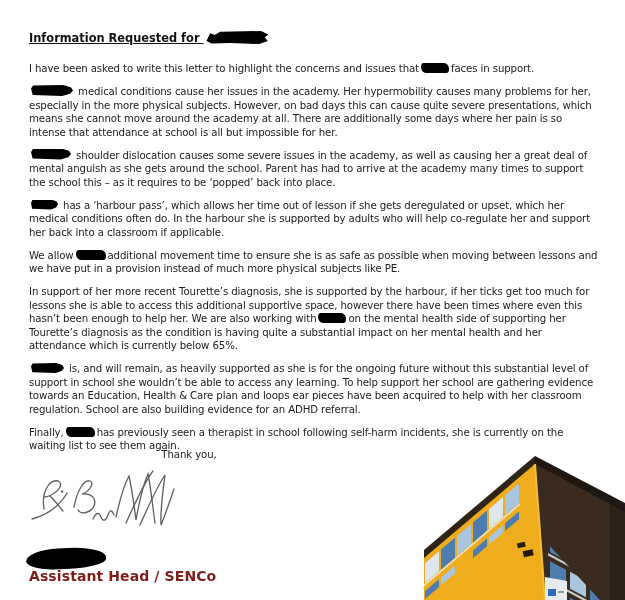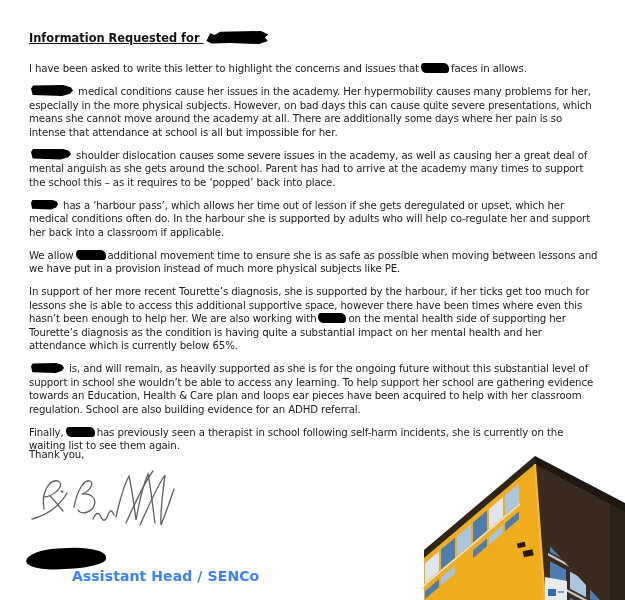--- a/index.html
+++ b/index.html
@@ -27,42 +27,42 @@
     border-radius:4px 7px 4px 7px / 6px 8px 5px 8px;
   }
   .redaction--scribble{
     border-radius:0;vertical-align:-2px;margin-left:3px;
     clip-path:polygon(2% 55%,6% 18%,13% 30%,22% 6%,88% 0%,100% 26%,94% 50%,99% 76%,85% 100%,38% 92%,8% 97%,0% 76%);
   }
   .redaction--point{
     border-radius:0;
     clip-path:polygon(0% 32%,5% 4%,76% 0%,95% 20%,100% 50%,93% 80%,74% 100%,4% 92%);
   }
-  .sig-block{position:absolute;left:29px;top:449px;width:320px;height:150px;}
+  .sig-block{position:absolute;left:29px;top:449px;width:320px;height:150px;text-align:center;}
   .thank-you{font-size:10.2px;letter-spacing:-0.12px;}
   .signature-svg{position:absolute;left:0;top:14px;}
   .sig-redaction{
     position:absolute;left:-3px;top:99px;width:80px;height:21px;
     background:#000;border-radius:46% 54% 52% 48% / 62% 58% 44% 52%;
     transform:rotate(-3deg);
   }
   .role{
     position:absolute;left:0;top:119px;
     font-size:14px;font-weight:bold;letter-spacing:0.1px;
     color:#1e7bc0;
   }
   .photo{position:absolute;left:424px;top:440px;width:201px;height:160px;}
 </style>
 </head>
 <body style="color: rgb(32, 32, 34); background: rgb(255, 255, 255);">
 
 <div class="letter-body">
   <div class="letter-title"><span class="txt">Information Requested for </span><span class="redaction redaction--scribble" style="width: 62px; height: 13px;"></span></div>
 
-  <p class="para"><span class="txt">I have been asked to write this letter to highlight the concerns and issues that</span><span class="redaction" style="width: 28px; height: 10px;"></span><span class="txt">faces in allows.</span></p>
+  <p class="para"><span class="txt">I have been asked to write this letter to highlight the concerns and issues that</span><span class="redaction" style="width: 28px; height: 10px;"></span><span class="txt">faces in support.</span></p>
   <p class="para"><span class="redaction redaction--point" style="width: 42px; height: 11px;"></span><span class="txt"> medical conditions cause her issues in the academy. Her hypermobility causes many problems for her, especially in the more physical subjects. However, on bad days this can cause quite severe presentations, which means she cannot move around the academy at all. There are additionally some days where her pain is so intense that attendance at school is all but impossible for her.</span></p>
   <p class="para"><span class="redaction redaction--point" style="width: 40px; height: 11px;"></span><span class="txt"> shoulder dislocation causes some severe issues in the academy, as well as causing her a great deal of mental anguish as she gets around the school. Parent has had to arrive at the academy many times to support the school this – as it requires to be ‘popped’ back into place.</span></p>
   <p class="para"><span class="redaction redaction--point" style="width: 27px; height: 10px;"></span><span class="txt"> has a ‘harbour pass’, which allows her time out of lesson if she gets deregulated or upset, which her medical conditions often do. In the harbour she is supported by adults who will help co-regulate her and support her back into a classroom if applicable.</span></p>
   <p class="para"><span class="txt">We allow</span><span class="redaction" style="width: 30px; height: 10px;"></span><span class="txt">additional movement time to ensure she is as safe as possible when moving between lessons and we have put in a provision instead of much more physical subjects like PE.</span></p>
   <p class="para"><span class="txt">In support of her more recent Tourette’s diagnosis, she is supported by the harbour, if her ticks get too much for lessons she is able to access this additional supportive space, however there have been times where even this hasn’t been enough to help her. We are also working with</span><span class="redaction" style="width: 28px; height: 10px;"></span><span class="txt">on the mental health side of supporting her Tourette’s diagnosis as the condition is having quite a substantial impact on her mental health and her attendance which is currently below 65%.</span></p>
   <p class="para"><span class="redaction redaction--point" style="width: 33px; height: 10px;"></span><span class="txt"> is, and will remain, as heavily supported as she is for the ongoing future without this substantial level of support in school she wouldn’t be able to access any learning. To help support her school are gathering evidence towards an Education, Health &amp; Care plan and loops ear pieces have been acquired to help with her classroom regulation. School are also building evidence for an ADHD referral.</span></p>
   <p class="para"><span class="txt">Finally,</span><span class="redaction" style="width: 29px; height: 10px;"></span><span class="txt">has previously seen a therapist in school following self-harm incidents, she is currently on the waiting list to see them again.</span></p>
 </div>
 
 <div class="sig-block">
@@ -77,21 +77,21 @@
       <path d="M45,44 C48,28 55,16 61,18 C66,20 60,29 53,31 C62,30 68,35 65,43 C62,50 52,52 49,47"></path>
       <path d="M64,56 C67,49 70,49 72,54 C74,59 77,58 79,52 C81,46 83,47 85,52"></path>
       <path d="M87,54 C91,36 96,20 100,13 C103,26 105,42 107,57 C110,40 115,20 119,11 C122,26 124,46 126,60"></path>
       <path d="M97,60 C106,40 116,18 124,8"></path>
       <path d="M111,62 C119,44 129,22 136,12 C134,28 131,48 132,62 C136,52 141,38 145,26"></path>
     </g>
   </svg>
 
   <div class="sig-redaction"></div>
 
-  <div class="role" style="color: #3b82f6; margin-left: 43px;">Assistant Head / SENCo</div>
+  <div class="role" style="color: #7f1d1d;">Assistant Head / SENCo</div>
 </div>
 
 <svg class="photo" width="201" height="160" viewBox="0 0 201 160">
   <defs>
     <clipPath id="lf">
         <polygon points="103,33 0,120 0,160 113,160"></polygon>
       </clipPath>
     <clipPath id="rf">
         <polygon points="124,38 201,80 201,160 124,160"></polygon>
       </clipPath>

